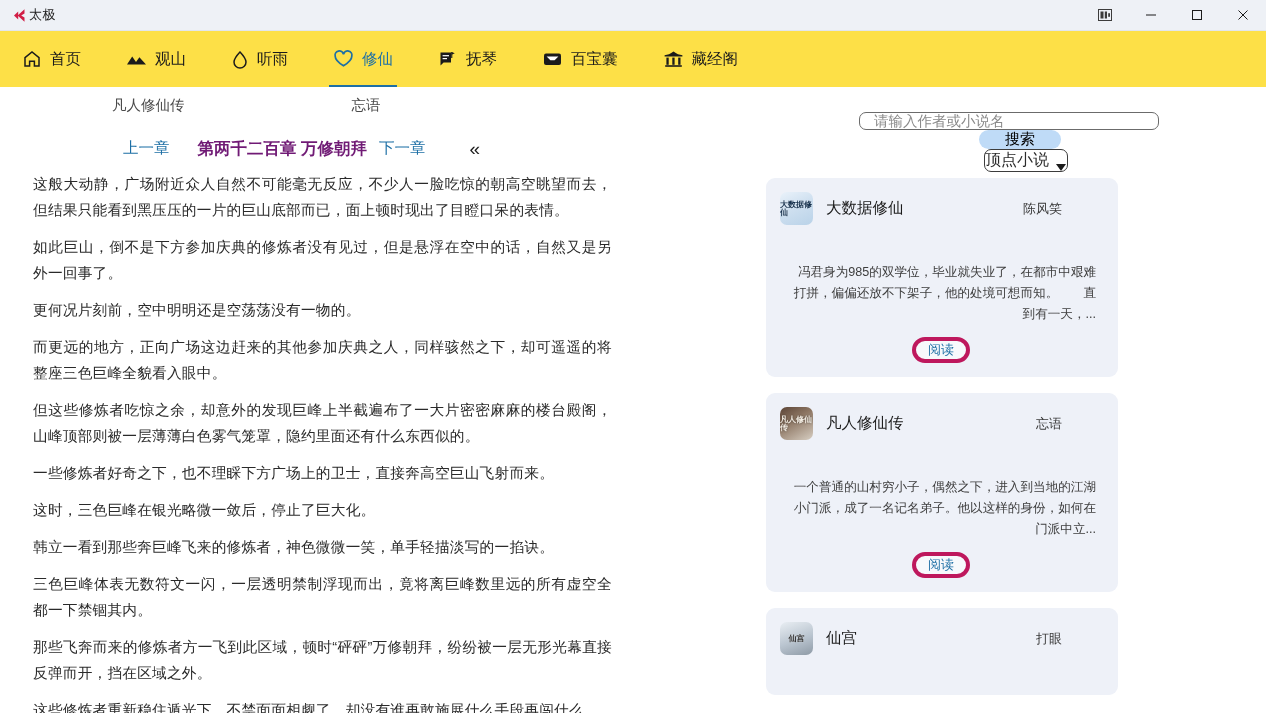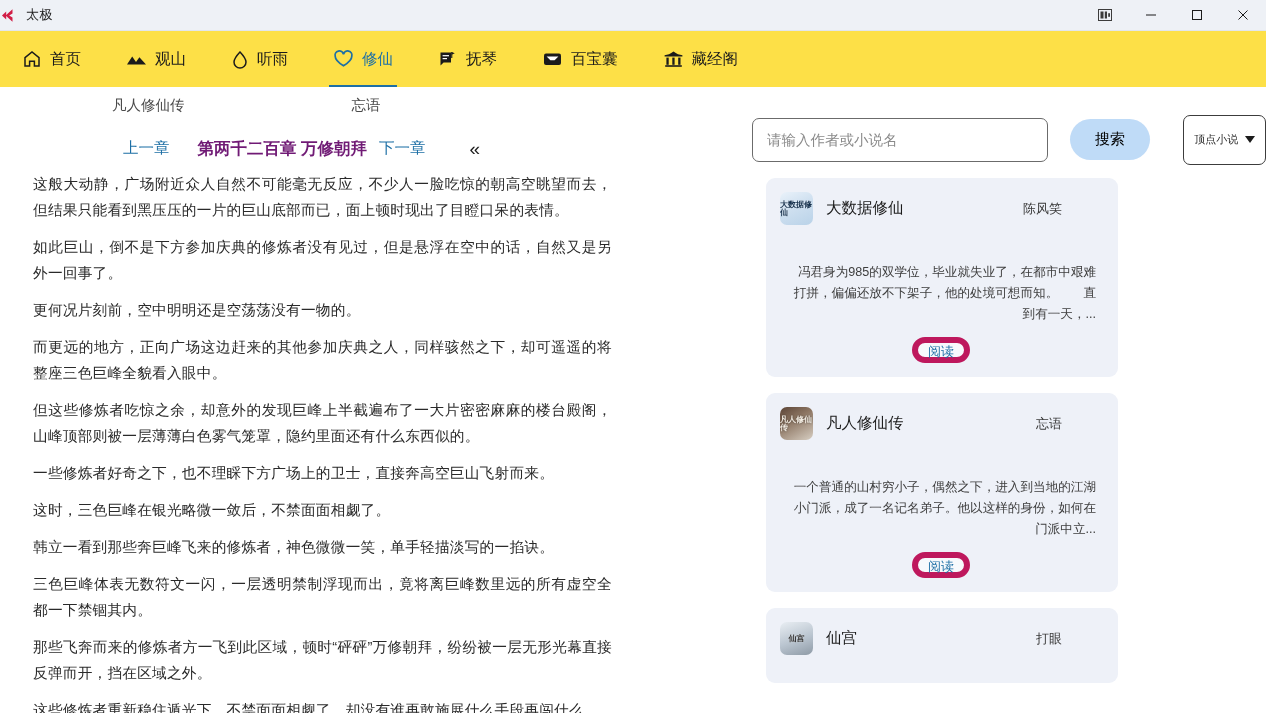--- a/index.html
+++ b/index.html
@@ -12,21 +12,21 @@
 
   
   .titlebar {
     height: 31px;
     background: #eef1f6;
     display: flex;
     align-items: center;
     border-bottom: 1px solid #e2e6ec;
     position: relative;
   }
-  .tb-left { display: flex; align-items: center; padding-left: 0; gap: 9px; }
+  .tb-left { display: flex; align-items: center; padding-left: 12px; }
   .tb-logo { width: 17px; height: 17px; display: block; }
   .tb-title { font-size: 13px; color: #1f1f1f; letter-spacing: .5px; }
   .tb-right { margin-left: auto; display: flex; align-items: stretch; height: 31px; }
   .tb-btn {
     width: 46px; display: flex; align-items: center; justify-content: center;
     cursor: default;
   }
   .tb-btn svg { display: block; }
 
   
@@ -129,20 +129,21 @@
     letter-spacing: .2px;
   }
   .article p.first { margin-top: -6px; }
 
   
   .searchrow {
     display: flex;
     align-items: center;
     padding: 25px 0 0 17px;
     height: 80px;
+    flex-direction: column;
   }
   .searchbox {
     width: 300px; height: 44px;
     border: 1px solid #6b6b6b;
     border-radius: 7px;
     padding: 0 14px;
     font-size: 14.5px;
     color: #333;
     background: #fff;
     outline: none;
@@ -159,24 +160,24 @@
     font-size: 15px;
     cursor: pointer;
     font-family: "Liberation Sans", sans-serif;
   }
   .srcselect {
     margin-left: 33px;
     width: 84px; height: 50px;
     border: 1px solid #3c3c3c;
     border-radius: 7px;
     display: flex;
-    align-items: center;
+    align-items: flex-end;
     justify-content: center;
     gap: 7px;
-    font-size: 11px;
+    font-size: 16px;
     color: #2b2b2b;
     cursor: pointer;
     background: #fff;
   }
   .caret {
     width: 0; height: 0;
     border-left: 5.5px solid transparent;
     border-right: 5.5px solid transparent;
     border-top: 7px solid #1b1b1b;
   }
@@ -227,29 +228,29 @@
     margin-top: 37px;
     font-size: 12.6px;
     line-height: 21px;
     color: #3d3d3d;
     padding: 0 6px 0 8px;
     text-align: right;
   }
   .readbtn-wrap { display: flex; justify-content: center; margin-top: 12px; }
   .readbtn {
     width: 58px; height: 26px;
-    border: 6px solid #be185d;
+    border: 4px solid #be185d;
     border-radius: 14px;
     background: #f7f9fc;
     color: #1d6fa5;
     font-size: 13px;
     cursor: pointer;
     font-family: "Liberation Sans", sans-serif;
   }
-  .card.partial { padding-bottom: 28px; margin-bottom: 16px; }
+  .card.partial { padding-bottom: 40px; margin-bottom: 16px; }
 </style>
 </head>
 <body>
 
 <div class="titlebar">
   <div class="tb-left">
     <span class="tb-logo">
       <svg width="17" height="17" viewBox="0 0 17 17">
         <path d="M12.5 2.2 L5.6 8.5 L12.5 14.8 L12.5 10.6 L9.2 8.5 L12.5 6.4 Z" fill="#d11e46"></path>
         <path d="M6.2 4.6 L2.0 8.5 L6.2 12.4 Z" fill="#d11e46"></path>
@@ -377,21 +378,21 @@
       <span class="collapse">«</span>
     </div>
 
     <div class="article">
       <p class="first">这般大动静，广场附近众人自然不可能毫无反应，不少人一脸吃惊的朝高空眺望而去，但结果只能看到黑压压的一片的巨山底部而已，面上顿时现出了目瞪口呆的表情。</p>
       <p>如此巨山，倒不是下方参加庆典的修炼者没有见过，但是悬浮在空中的话，自然又是另外一回事了。</p>
       <p>更何况片刻前，空中明明还是空荡荡没有一物的。</p>
       <p>而更远的地方，正向广场这边赶来的其他参加庆典之人，同样骇然之下，却可遥遥的将整座三色巨峰全貌看入眼中。</p>
       <p>但这些修炼者吃惊之余，却意外的发现巨峰上半截遍布了一大片密密麻麻的楼台殿阁，山峰顶部则被一层薄薄白色雾气笼罩，隐约里面还有什么东西似的。</p>
       <p>一些修炼者好奇之下，也不理睬下方广场上的卫士，直接奔高空巨山飞射而来。</p>
-      <p>这时，三色巨峰在银光略微一敛后，不禁面面相觑了。</p>
+      <p>这时，三色巨峰在银光略微一敛后，停止了巨大化。</p>
       <p>韩立一看到那些奔巨峰飞来的修炼者，神色微微一笑，单手轻描淡写的一掐诀。</p>
       <p>三色巨峰体表无数符文一闪，一层透明禁制浮现而出，竟将离巨峰数里远的所有虚空全都一下禁锢其内。</p>
       <p>那些飞奔而来的修炼者方一飞到此区域，顿时“砰砰”万修朝拜，纷纷被一层无形光幕直接反弹而开，挡在区域之外。</p>
       <p>这些修炼者重新稳住遁光下，不禁面面相觑了，却没有谁再敢施展什么手段再闯什么。</p>
 
     </div>
   </div>
 
   <div class="right-pane">
 

